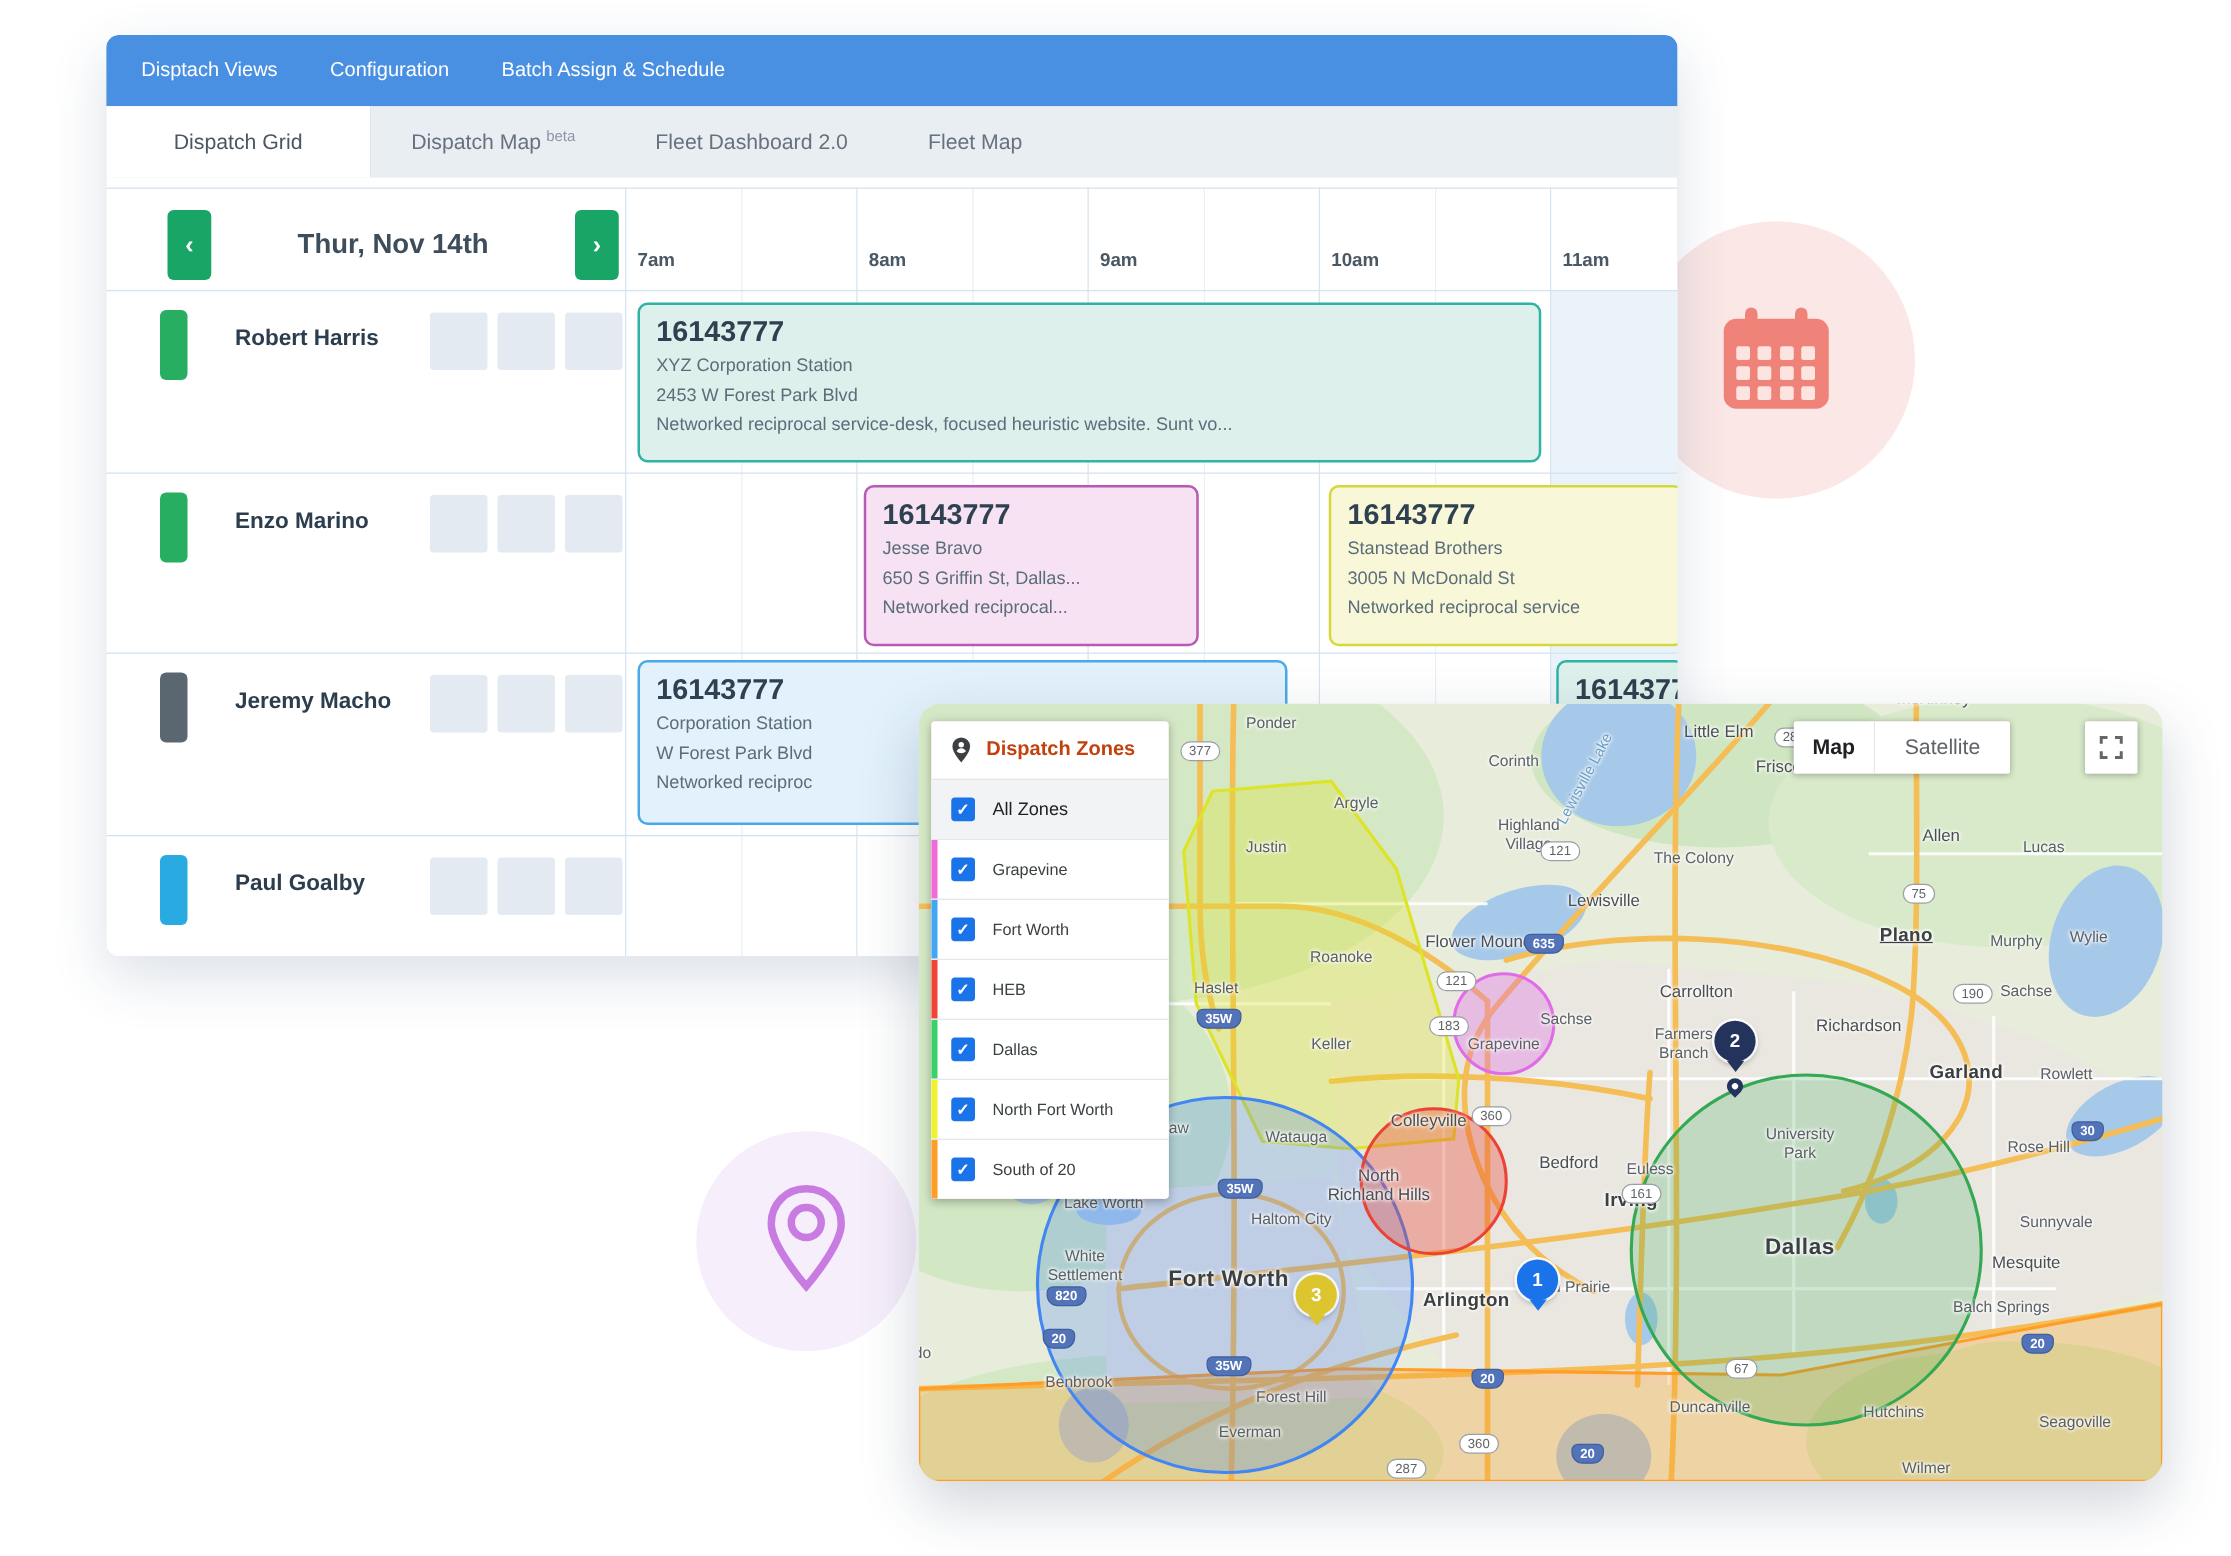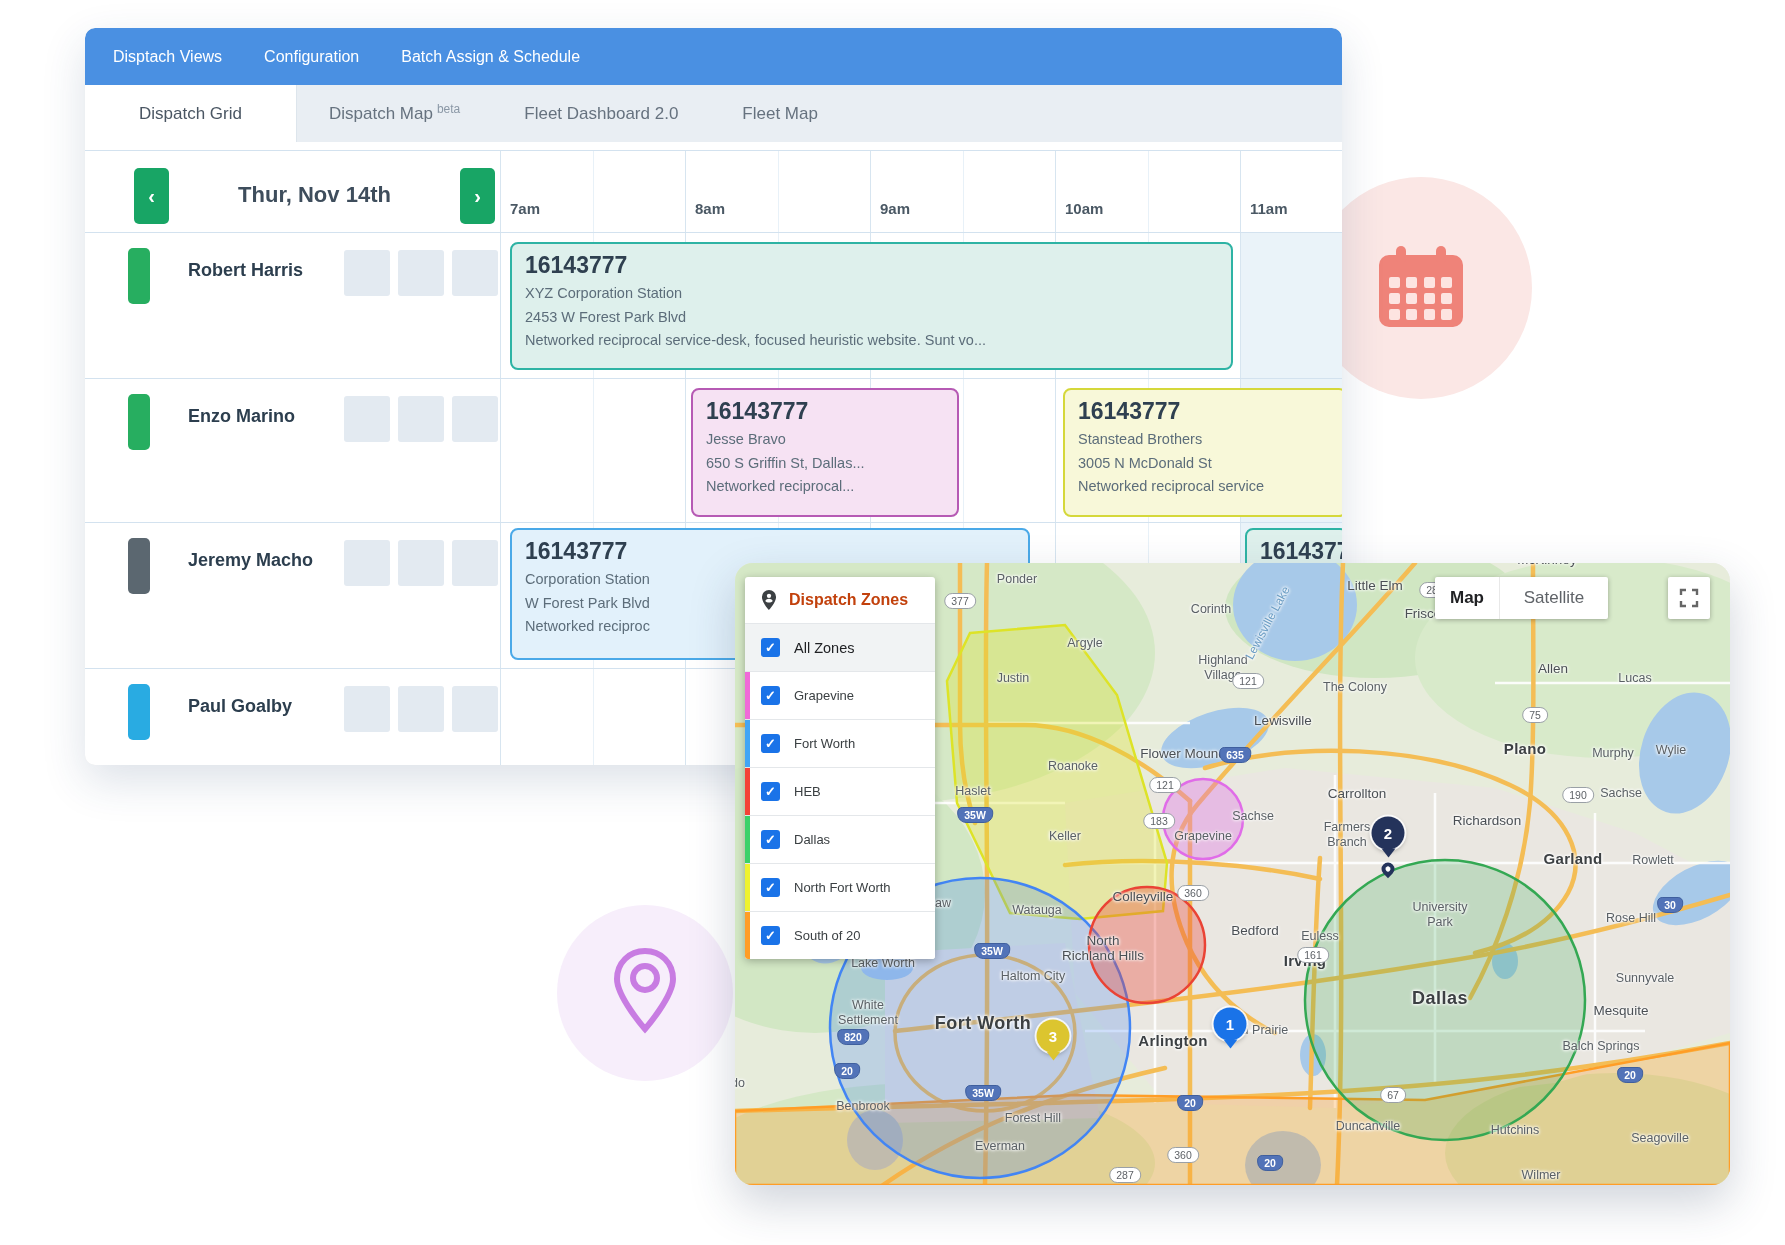--- a/index.html
+++ b/index.html
@@ -286,21 +286,21 @@
       <div class="map-label c" style="left: 688px; top: 50px;">Frisco</div>
       <div class="map-label c" style="left: 812px; top: -4px;">McKinney</div>
       <div class="map-label t" style="left: 350px; top: 80px;">Argyle</div>
       <div class="map-label t" style="left: 278px; top: 115px;">Justin</div>
       <div class="map-label t" style="left: 488px; top: 105px;">Highland
 Village</div>
       <div class="map-label t" style="left: 620px; top: 124px;">The Colony</div>
       <div class="map-label c" style="left: 818px; top: 105px;">Allen</div>
       <div class="map-label t" style="left: 900px; top: 115px;">Lucas</div>
       <div class="map-label c" style="left: 548px; top: 157px;">Lewisville</div>
-      <div class="map-label M2" style="left: 790px; top: 185px;">Plano</div>
+      <div class="map-label M2" style="left: 790px; top: 185px; text-decoration: underline;">Plano</div>
       <div class="map-label t" style="left: 868px; top: 190px; padding-left: 20px;">Murphy</div>
       <div class="map-label t" style="left: 936px; top: 187px;">Wylie</div>
       <div class="map-label c" style="left: 448px; top: 190px;">Flower Mound</div>
       <div class="map-label t" style="left: 338px; top: 203px;">Roanoke</div>
       <div class="map-label c" style="left: 622px; top: 230px;">Carrollton</div>
       <div class="map-label t" style="left: 238px; top: 228px;">Haslet</div>
       <div class="map-label c" style="left: 752px; top: 257px;">Richardson</div>
       <div class="map-label t" style="left: 886px; top: 230px;">Sachse</div>
       <div class="map-label t" style="left: 330px; top: 273px;">Keller</div>
       <div class="map-label t" style="left: 518px; top: 253px;">Sachse</div>

